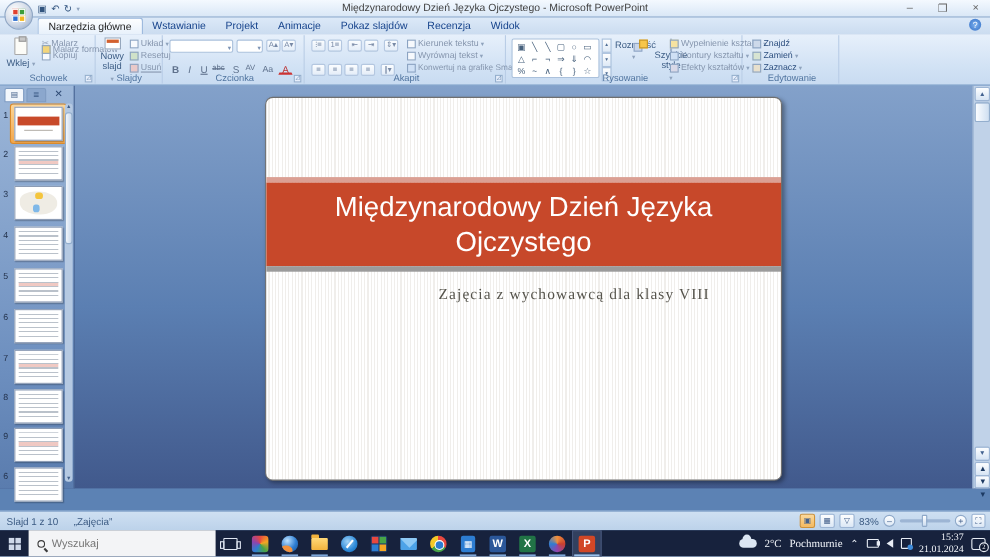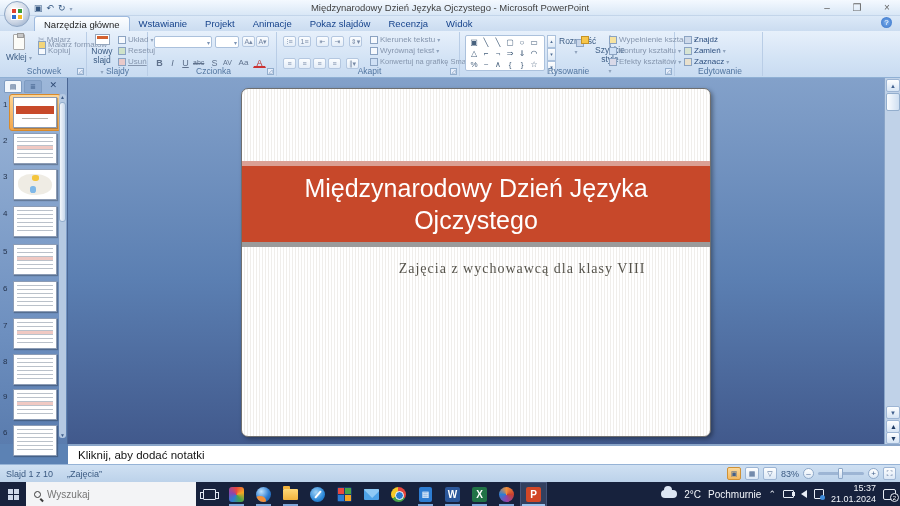--- a/index.html
+++ b/index.html
@@ -187,21 +187,21 @@
   .chrome { width:15px; height:15px; border-radius:50%;
     background:conic-gradient(#e8483f 0 33%, #47a447 33% 66%, #f5c928 66% 100%); position:relative; }
   .chrome:after { content:""; position:absolute; left:4px; top:4px; width:7px; height:7px;
     background:#2d7dd2; border:1.5px solid #fff; border-radius:50%; }
   .calc { width:13px; height:15px; border-radius:2px; background:#2d7dd2; display:flex; align-items:center; justify-content:center;
     color:#fff; font-size:8px; }
   .paint { width:15px; height:15px; border-radius:50%;
     background:conic-gradient(#f2903a, #c9402f, #8e44ad, #2d7dd2, #f2903a); }
   .w-word { background:#2b579a; } .x-excel { background:#217346; } .p-ppt { background:#d24726; }
 
-  #tray { margin-left:auto; display:flex; align-items:center; gap:7px; padding-right:4px; color:#f2f5fa; font-size:10px; }
+  #tray { margin-left:auto; display:flex; align-items:center; gap:7px; padding-right:4px; color:#f2f5fa; font-size:10px;font-family:Liberation Serif, serif; }
   .cloud { width:16px; height:8px; background:#dce6f3; border-radius:8px; position:relative; }
   .cloud:before { content:""; position:absolute; left:3px; top:-4px; width:8px; height:8px; background:#dce6f3; border-radius:50%; }
   .tray-ic { color:#e8edf5; font-size:9px; }
   .pad-ic { width:11px; height:8px; border:1px solid #e8edf5; border-radius:1px; }
   .spk { width:0; height:0; border-top:4px solid transparent; border-bottom:4px solid transparent;
     border-right:6px solid #e8edf5; position:relative; }
   .spk:before { content:""; position:absolute; left:-9px; top:-2px; width:3px; height:4px; background:#e8edf5; }
   .act-ic { width:10px; height:10px; border:1px solid #e8edf5; border-radius:1px; position:relative; }
   .act-ic:after { content:""; position:absolute; right:-2px; bottom:-2px; width:5px; height:5px; background:#3f8cdb; border-radius:50%; }
   #clock { text-align:right; font-size:9px; line-height:1.2; }
@@ -496,23 +496,20 @@
 
     <div id="vscroll" class="abs">
       <div class="vbtn" style="top:1px;">▲</div>
       <div id="vthumb"></div>
       <div class="vbtn" style="top:328px;">▼</div>
       <div class="vbtn" style="top:342px;"><span class="chev">▲<br>▲</span></div>
       <div class="vbtn" style="top:354px;height:12px;"><span class="chev">▼<br>▼</span></div>
     </div>
   </div>
 
-  <div id="notes" class="abs">
-    <span>Kliknij, aby dodać notatki</span>
-  </div>
 
   <div id="statusbar" class="abs">
     <div id="status-left">
       <span>Slajd 1 z 10</span>
       <span>„Zajęcia”</span>
     </div>
     <div id="status-right">
       <div class="viewbtn sel">▣</div>
       <div class="viewbtn">▦</div>
       <div class="viewbtn">▽</div>

